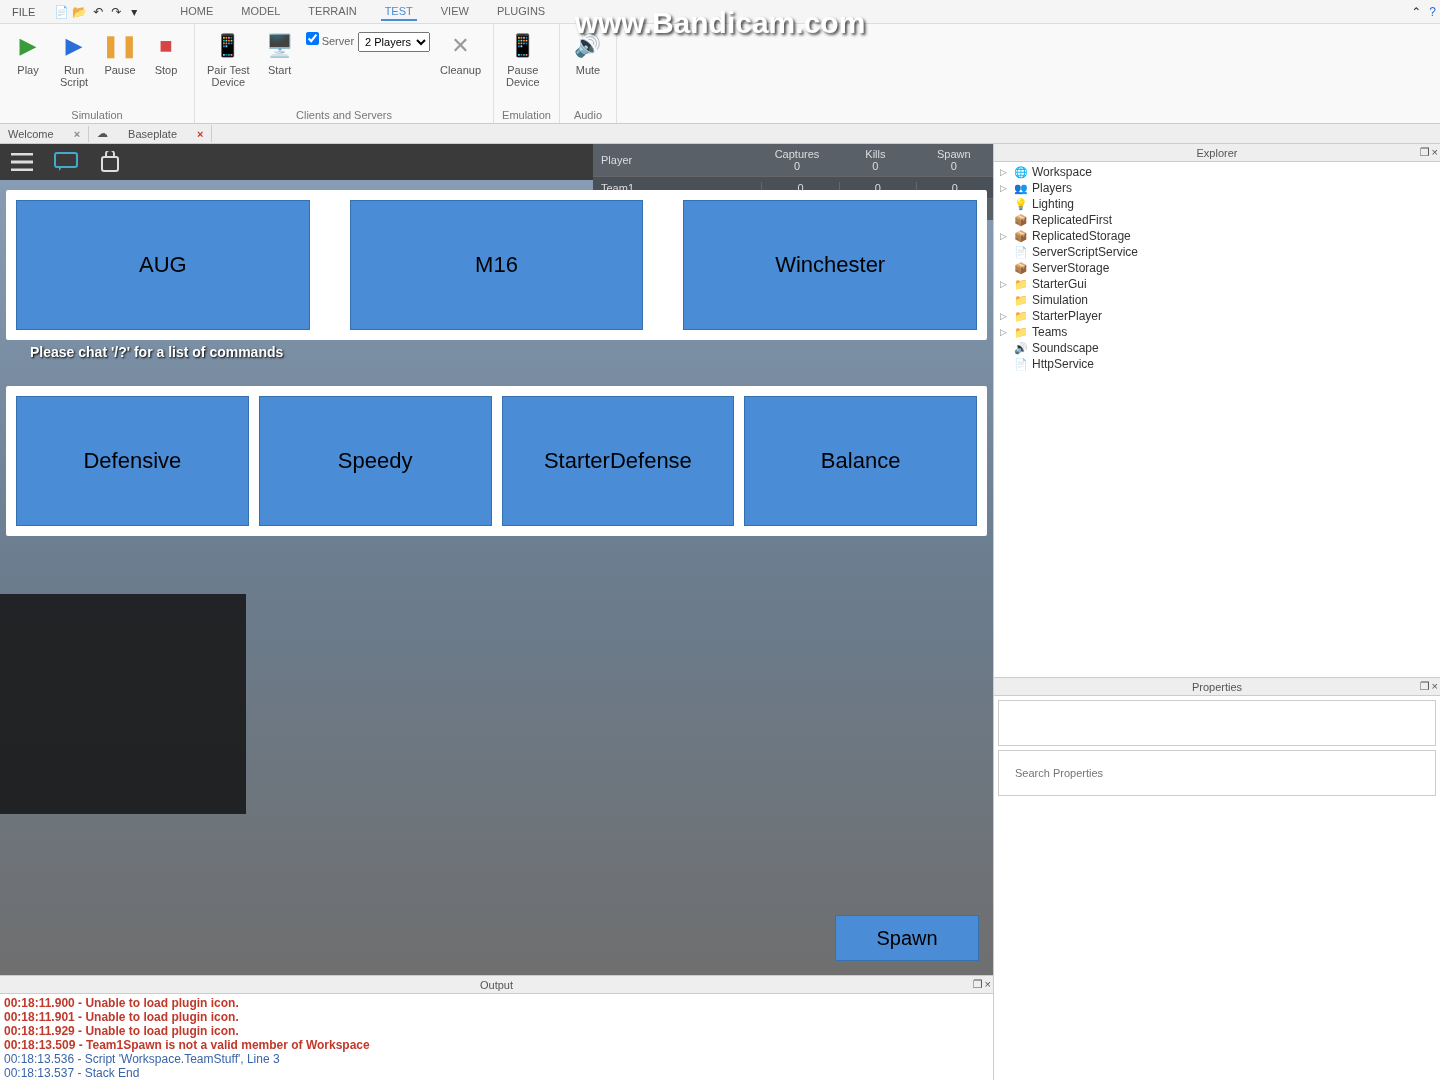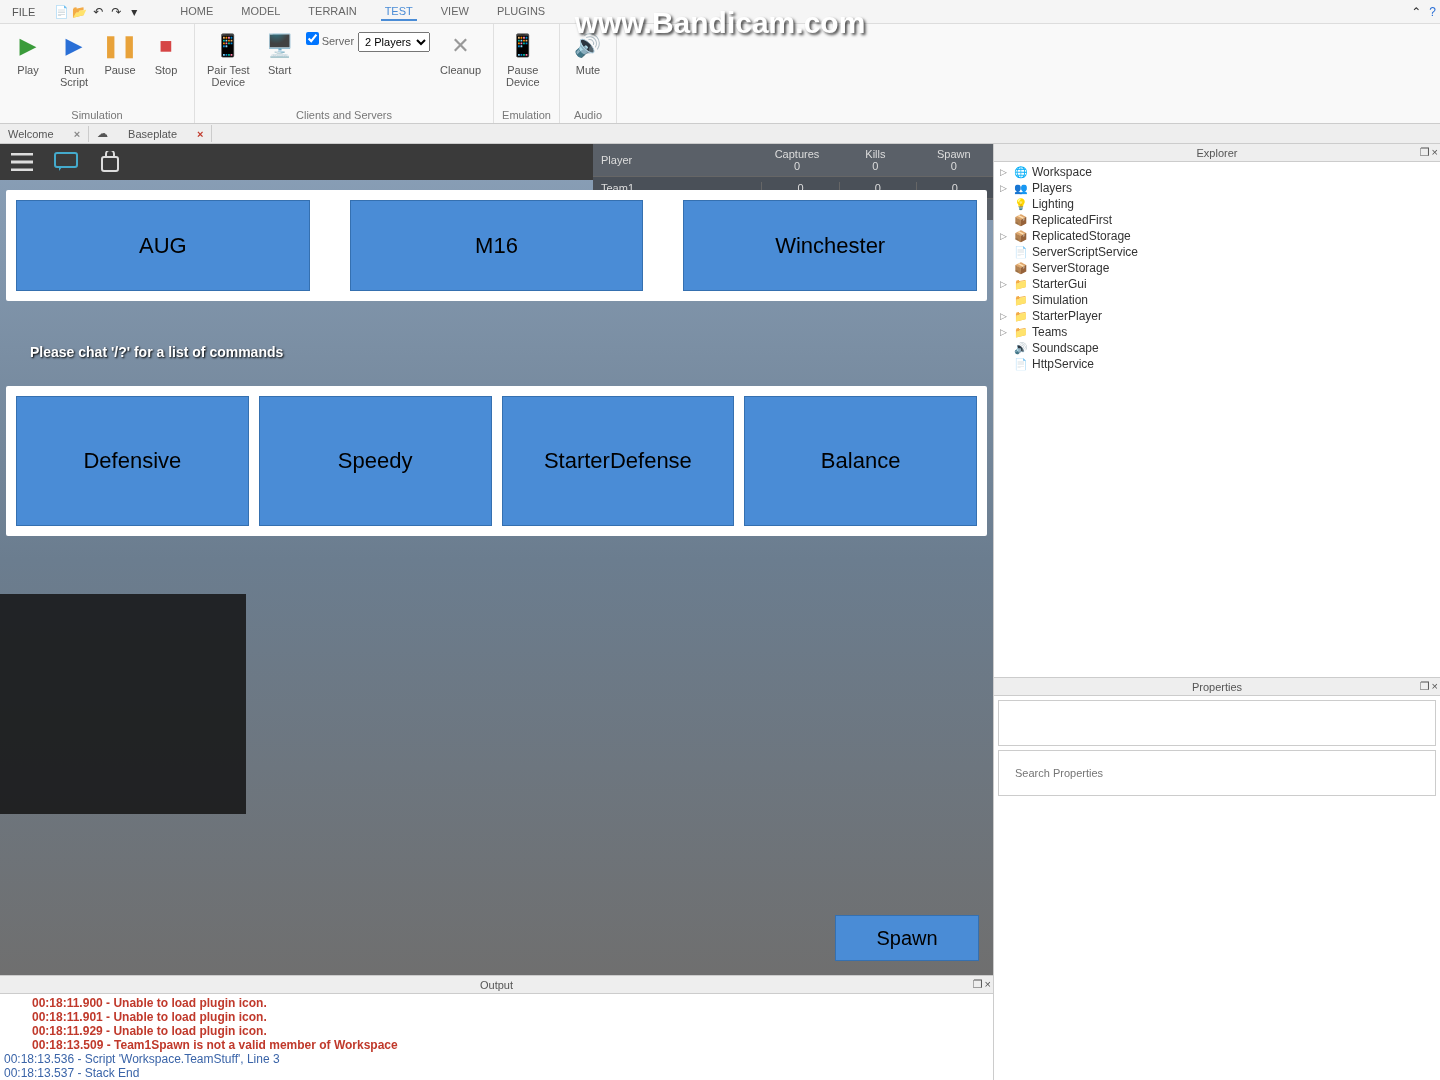--- a/index.html
+++ b/index.html
@@ -44,21 +44,21 @@
 .scoreboard .hdr { display: flex; background: #5a6068; color: #ddd; height: 32px; align-items: center; }
 .scoreboard .hdr .pcol { flex: 2; padding-left: 8px; }
 .scoreboard .hdr .ncol { flex: 1; text-align: center; }
 .scoreboard .row { display: flex; background: #4a5058; color: #ddd; height: 22px; align-items: center; border-top: 1px solid #666; }
 .scoreboard .row.lighter { background: #5a6068; }
 .scoreboard .row .pcol { flex: 2; padding-left: 8px; text-align: right; padding-right: 8px; }
 .scoreboard .row .ncol { flex: 1; text-align: center; border-left: 1px solid #666; }
 .healthbar { position:absolute; top:30px; left: 593px; width:160px; height:4px; background:#2a6; }
 
 .panel { position: absolute; background: #fff; border-radius: 2px; padding: 10px; display: flex; gap: 10px; }
-.panel.p1 { top: 46px; left: 6px; right: 6px; height: 111px; gap: 40px; }
+.panel.p1 { top: 46px; left: 6px; right: 6px; height: 150px; gap: 40px; }
 .panel.p2 { top: 242px; left: 6px; right: 6px; height: 150px; }
 .panel .card { flex: 1; background: #4a8cd6; color: #000; display: flex; align-items: center; justify-content: center; font-size: 22px; border: 1px solid #3570b0; }
 
 .chatmsg { position: absolute; top: 200px; left: 6px; color: #fff; font-size: 14px; font-weight: bold; text-shadow: 1px 1px 2px #000; margin-left: 24px; }
 .darkbox { position: absolute; left: 0; top: 450px; width: 246px; height: 220px; background: rgba(20,20,20,0.85); }
 .spawn { position: absolute; right: 14px; bottom: 14px; width: 144px; height: 46px; background: #4a8cd6; color: #000; display: flex; align-items: center; justify-content: center; font-size: 20px; border:1px solid #3570b0; }
 
 
 .panel-hdr { height: 18px; background: #eee; border-bottom: 1px solid #ccc; display: flex; align-items: center; justify-content: center; font-size: 11px; color: #555; position: relative; }
 .panel-hdr .ctrls { position: absolute; right: 2px; display: flex; gap: 2px; }
@@ -67,21 +67,21 @@
 .tree-item .arrow { width: 10px; color: #888; font-size: 9px; }
 .tree-item .ico { width: 14px; height: 14px; display: inline-flex; align-items: center; justify-content: center; font-size: 11px; }
 
 .properties { height: 409px; border-top: 1px solid #ccc; display: flex; flex-direction: column; }
 .properties input { margin: 4px; padding: 16px; font-size: 11px; border: 1px solid #ccc; }
 .properties .body { flex:1; background:#fff; }
 
 
 .output-panel { border-top: 1px solid #ccc; display: flex; flex-direction: column; }
 .output-body { background: #fff; padding: 2px 4px; font-size: 12px; font-family: Arial; height: 92px; overflow-y: scroll; }
-.output-body .err { color: #c0392b; font-weight: bold; margin-left: 28px; }
+.output-body .err { color: #c0392b; font-weight: bold; }
 .output-body .info { color: #3a64a8; }
 
 .watermark { position: absolute; top: 6px; left: 50%; transform: translateX(-50%); font-size: 30px; font-weight: bold; color: #fff; text-shadow: 2px 2px 3px rgba(0,0,0,0.7); z-index: 999; pointer-events: none; font-family: Arial; }
 
 svg { display: block; }
 </style>
 </head>
 <body>
 
 <div class="watermark">www.Bandicam.com</div>

